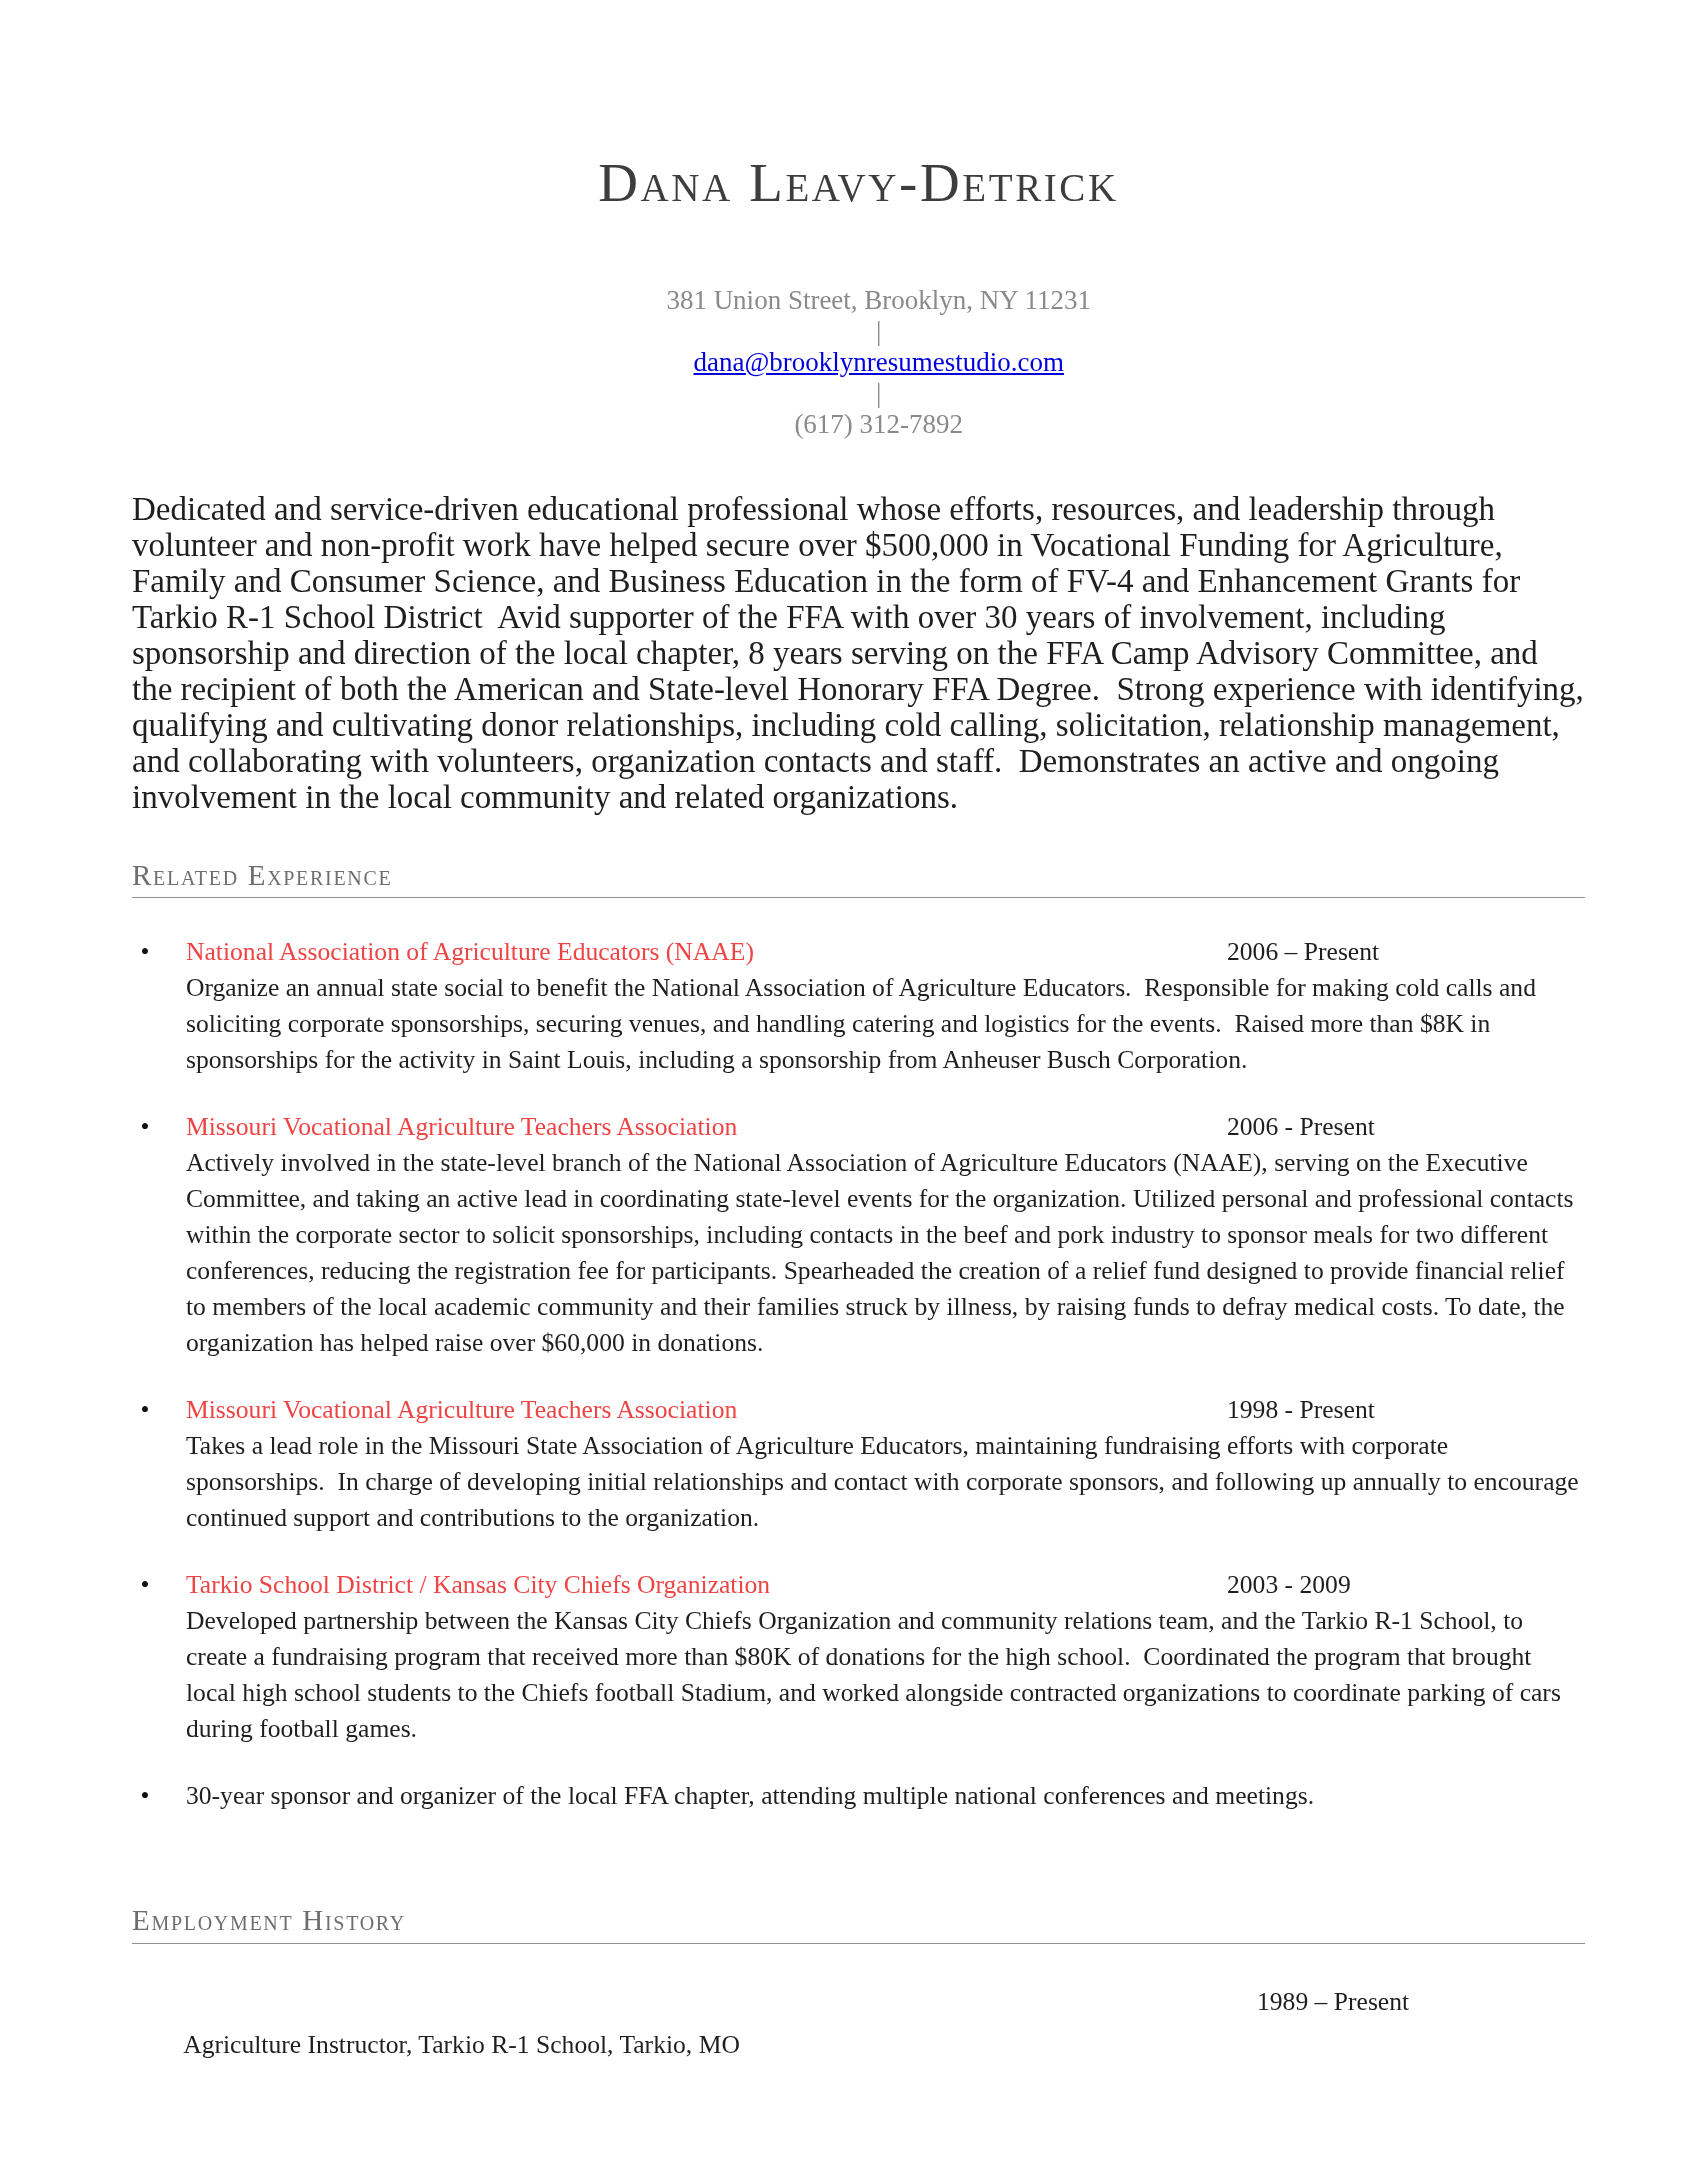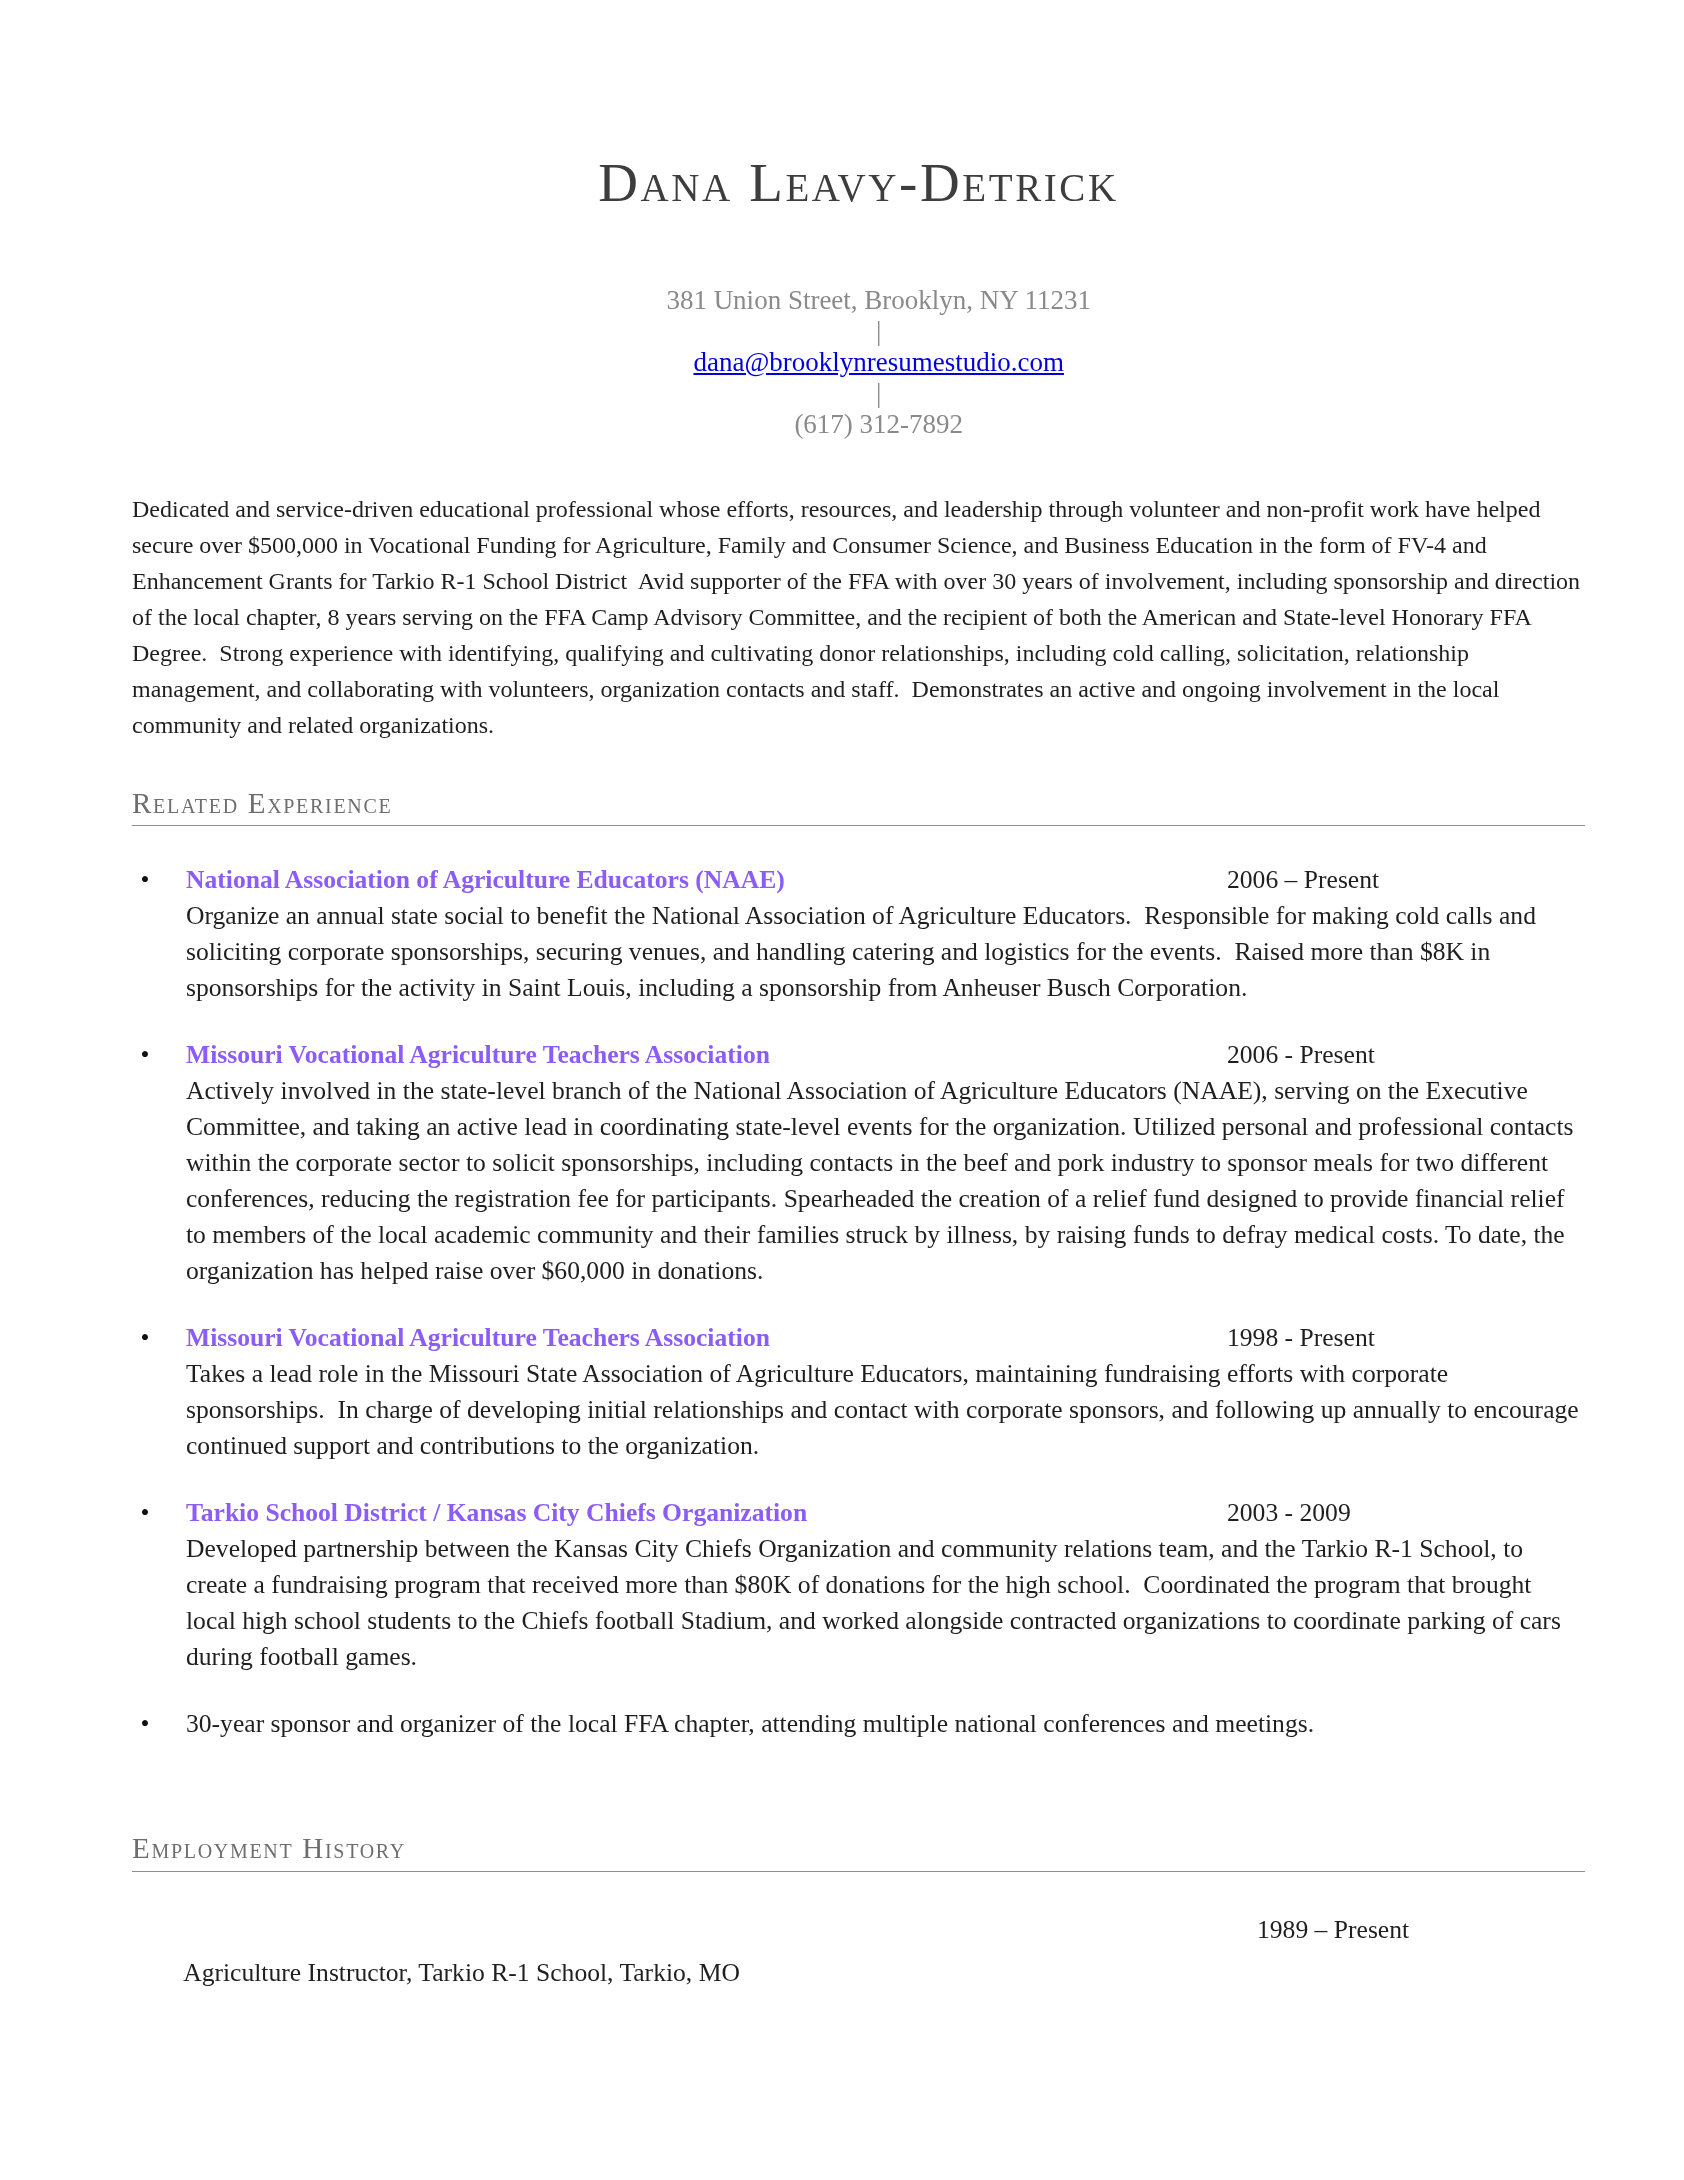--- a/index.html
+++ b/index.html
@@ -57,21 +57,21 @@
     border-bottom: 1.7px solid #909090;
     padding-bottom: 5.1px;
   }
   .summary-heading-wrap   { margin-top: 109px; }
   .related-heading-wrap   { margin-top: 43px; }
   .employment-heading-wrap{ margin-top: 89px; }
 
   
   .summary-body {
     margin-top: 20.4px;
-    font-size: 24px;
+    font-size: 33px;
     line-height: 36px;
     white-space: pre-wrap;
   }
 
   
   .xp-item {
     position: relative;
     padding-left: 54px;
     font-size: 25.6px;
     line-height: 36px;
@@ -79,22 +79,22 @@
   .xp-item.first { margin-top: 36px; }
   .xp-item + .xp-item { margin-top: 31px; }
   .xp-bullet {
     position: absolute;
     left: 8.5px;
     top: -0.9px;
     font-size: 25.6px;
     color: #111111;
   }
   .xp-title {
-    font-weight: 700;
-    color: #8b5cf6;
+    font-weight: 400;
+    color: #ef4444;
   }
   .xp-dates {
     position: absolute;
     left: 1095px;
     top: 0;
     font-weight: 400;
     color: #1f1f1f;
     white-space: nowrap;
   }
   .xp-desc {

